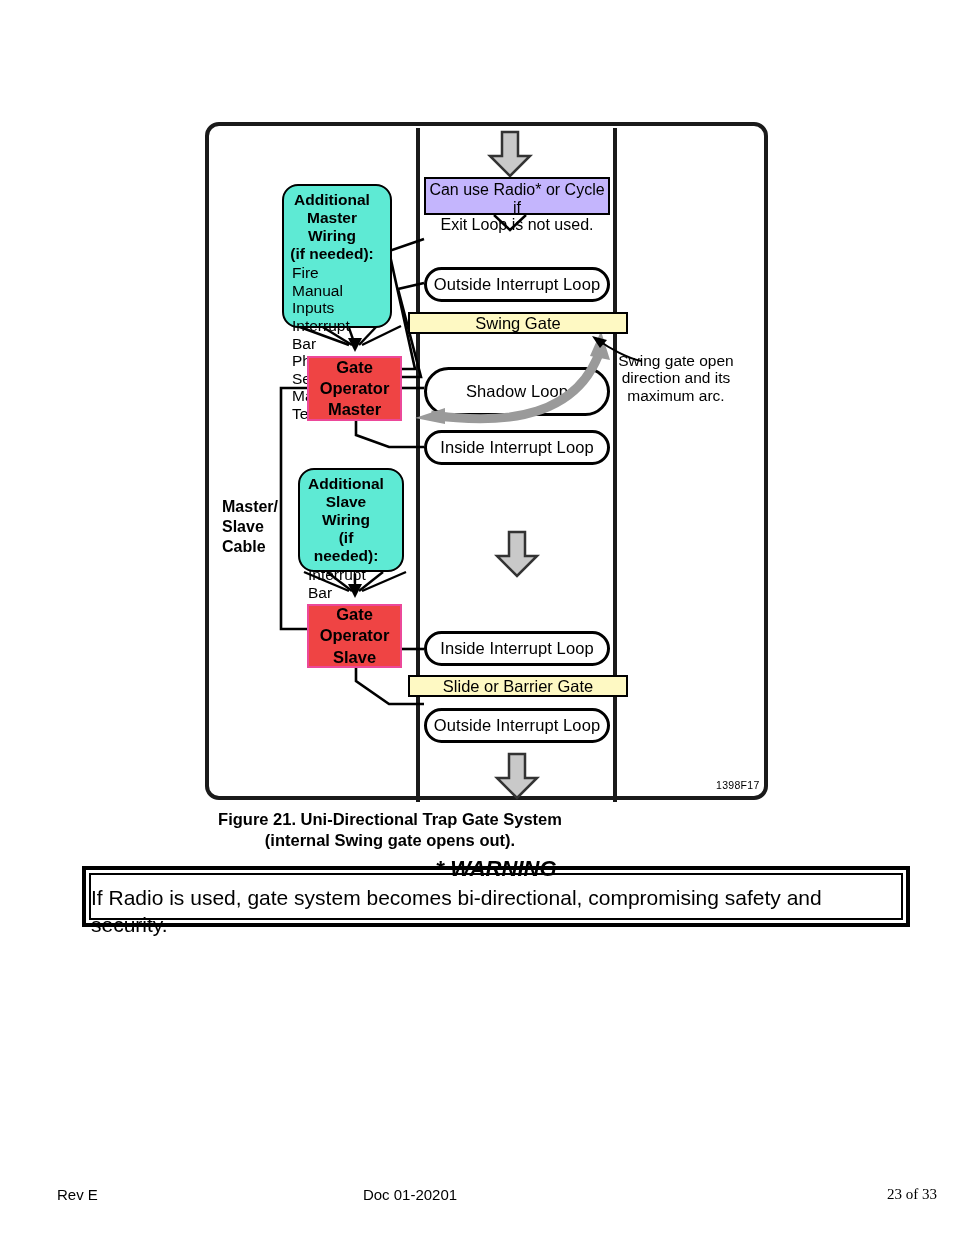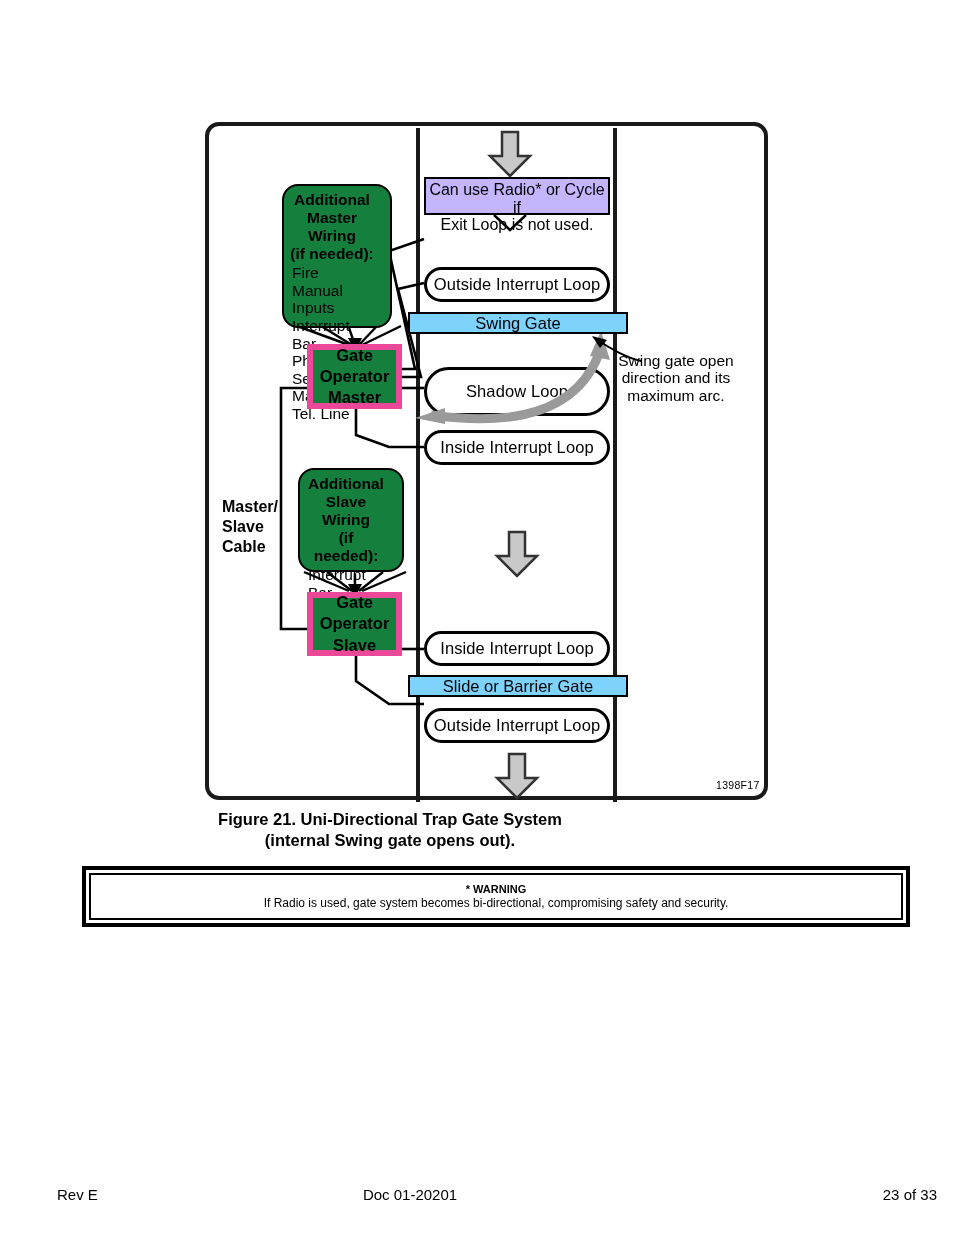--- a/index.html
+++ b/index.html
@@ -49,47 +49,48 @@
     justify-content: center;
     font-size: 16.5px;
     color: #000;
     letter-spacing: .1px;
     z-index: 4;
   }
   .gate-bar {
     position: absolute;
     box-sizing: border-box;
     border: 2px solid #000;
-    background: #7dd3fc;
+    background: #fef9c3;
     display: flex;
     align-items: center;
     justify-content: center;
     font-size: 16.5px;
     z-index: 6;
   }
   .operator-box {
     position: absolute;
     box-sizing: border-box;
-    border: 6px solid #ec4899;
-    background: #15803d;
+    border: 2px solid #ec4899;
+    background: #ef4444;
     display: flex;
     flex-direction: column;
     align-items: center;
     justify-content: center;
     font-weight: bold;
     font-size: 16.5px;
     line-height: 1.28;
     z-index: 6;
+    margin-top: 12px;
   }
   .wiring-box {
     position: absolute;
     box-sizing: border-box;
     border: 2.5px solid #000;
     border-radius: 16px;
-    background: #15803d;
+    background: #5eead4;
     z-index: 6;
     padding: 5px 16px 4px 6px;
   }
   .wiring-title {
     font-weight: bold;
     font-size: 15.5px;
     line-height: 1.16;
     text-align: center;
   }
   .wiring-list {
@@ -180,41 +181,42 @@
     width: 100%;
     height: 100%;
     border: 2px solid #000;
     display: flex;
     flex-direction: column;
     align-items: center;
     justify-content: center;
   }
   #warning-title {
     font-weight: bold;
-    font-size: 11px;
+    font-size: 22px;
     line-height: 1.3;
+    font-style: italic;
   }
   #warning-text {
-    font-size: 12px;
+    font-size: 21px;
     line-height: 1.3;
   }
 
   
   #footer {
     position: absolute;
     left: 0;
     top: 1186px;
     width: 954px;
     height: 20px;
     font-size: 15px;
     padding-left: 40px;
   }
   #footer-rev   { position: absolute; left: 57px;  top: 0; }
   #footer-doc   { position: absolute; left: 0; top: 0; width: 820px; text-align: center; }
-  #footer-page  { position: absolute; right: 57px; top: 0; }
+  #footer-page  { position: absolute; right: 57px; top: 0; font-family: Liberation Serif, serif; }
 </style>
 </head>
 <body>
 
 <div id="figure-frame">
 
   <div class="col-divider" id="divider-left"></div>
   <div class="col-divider" id="divider-right"></div>
 
   <svg id="wire-layer" viewBox="0 0 563 678">

